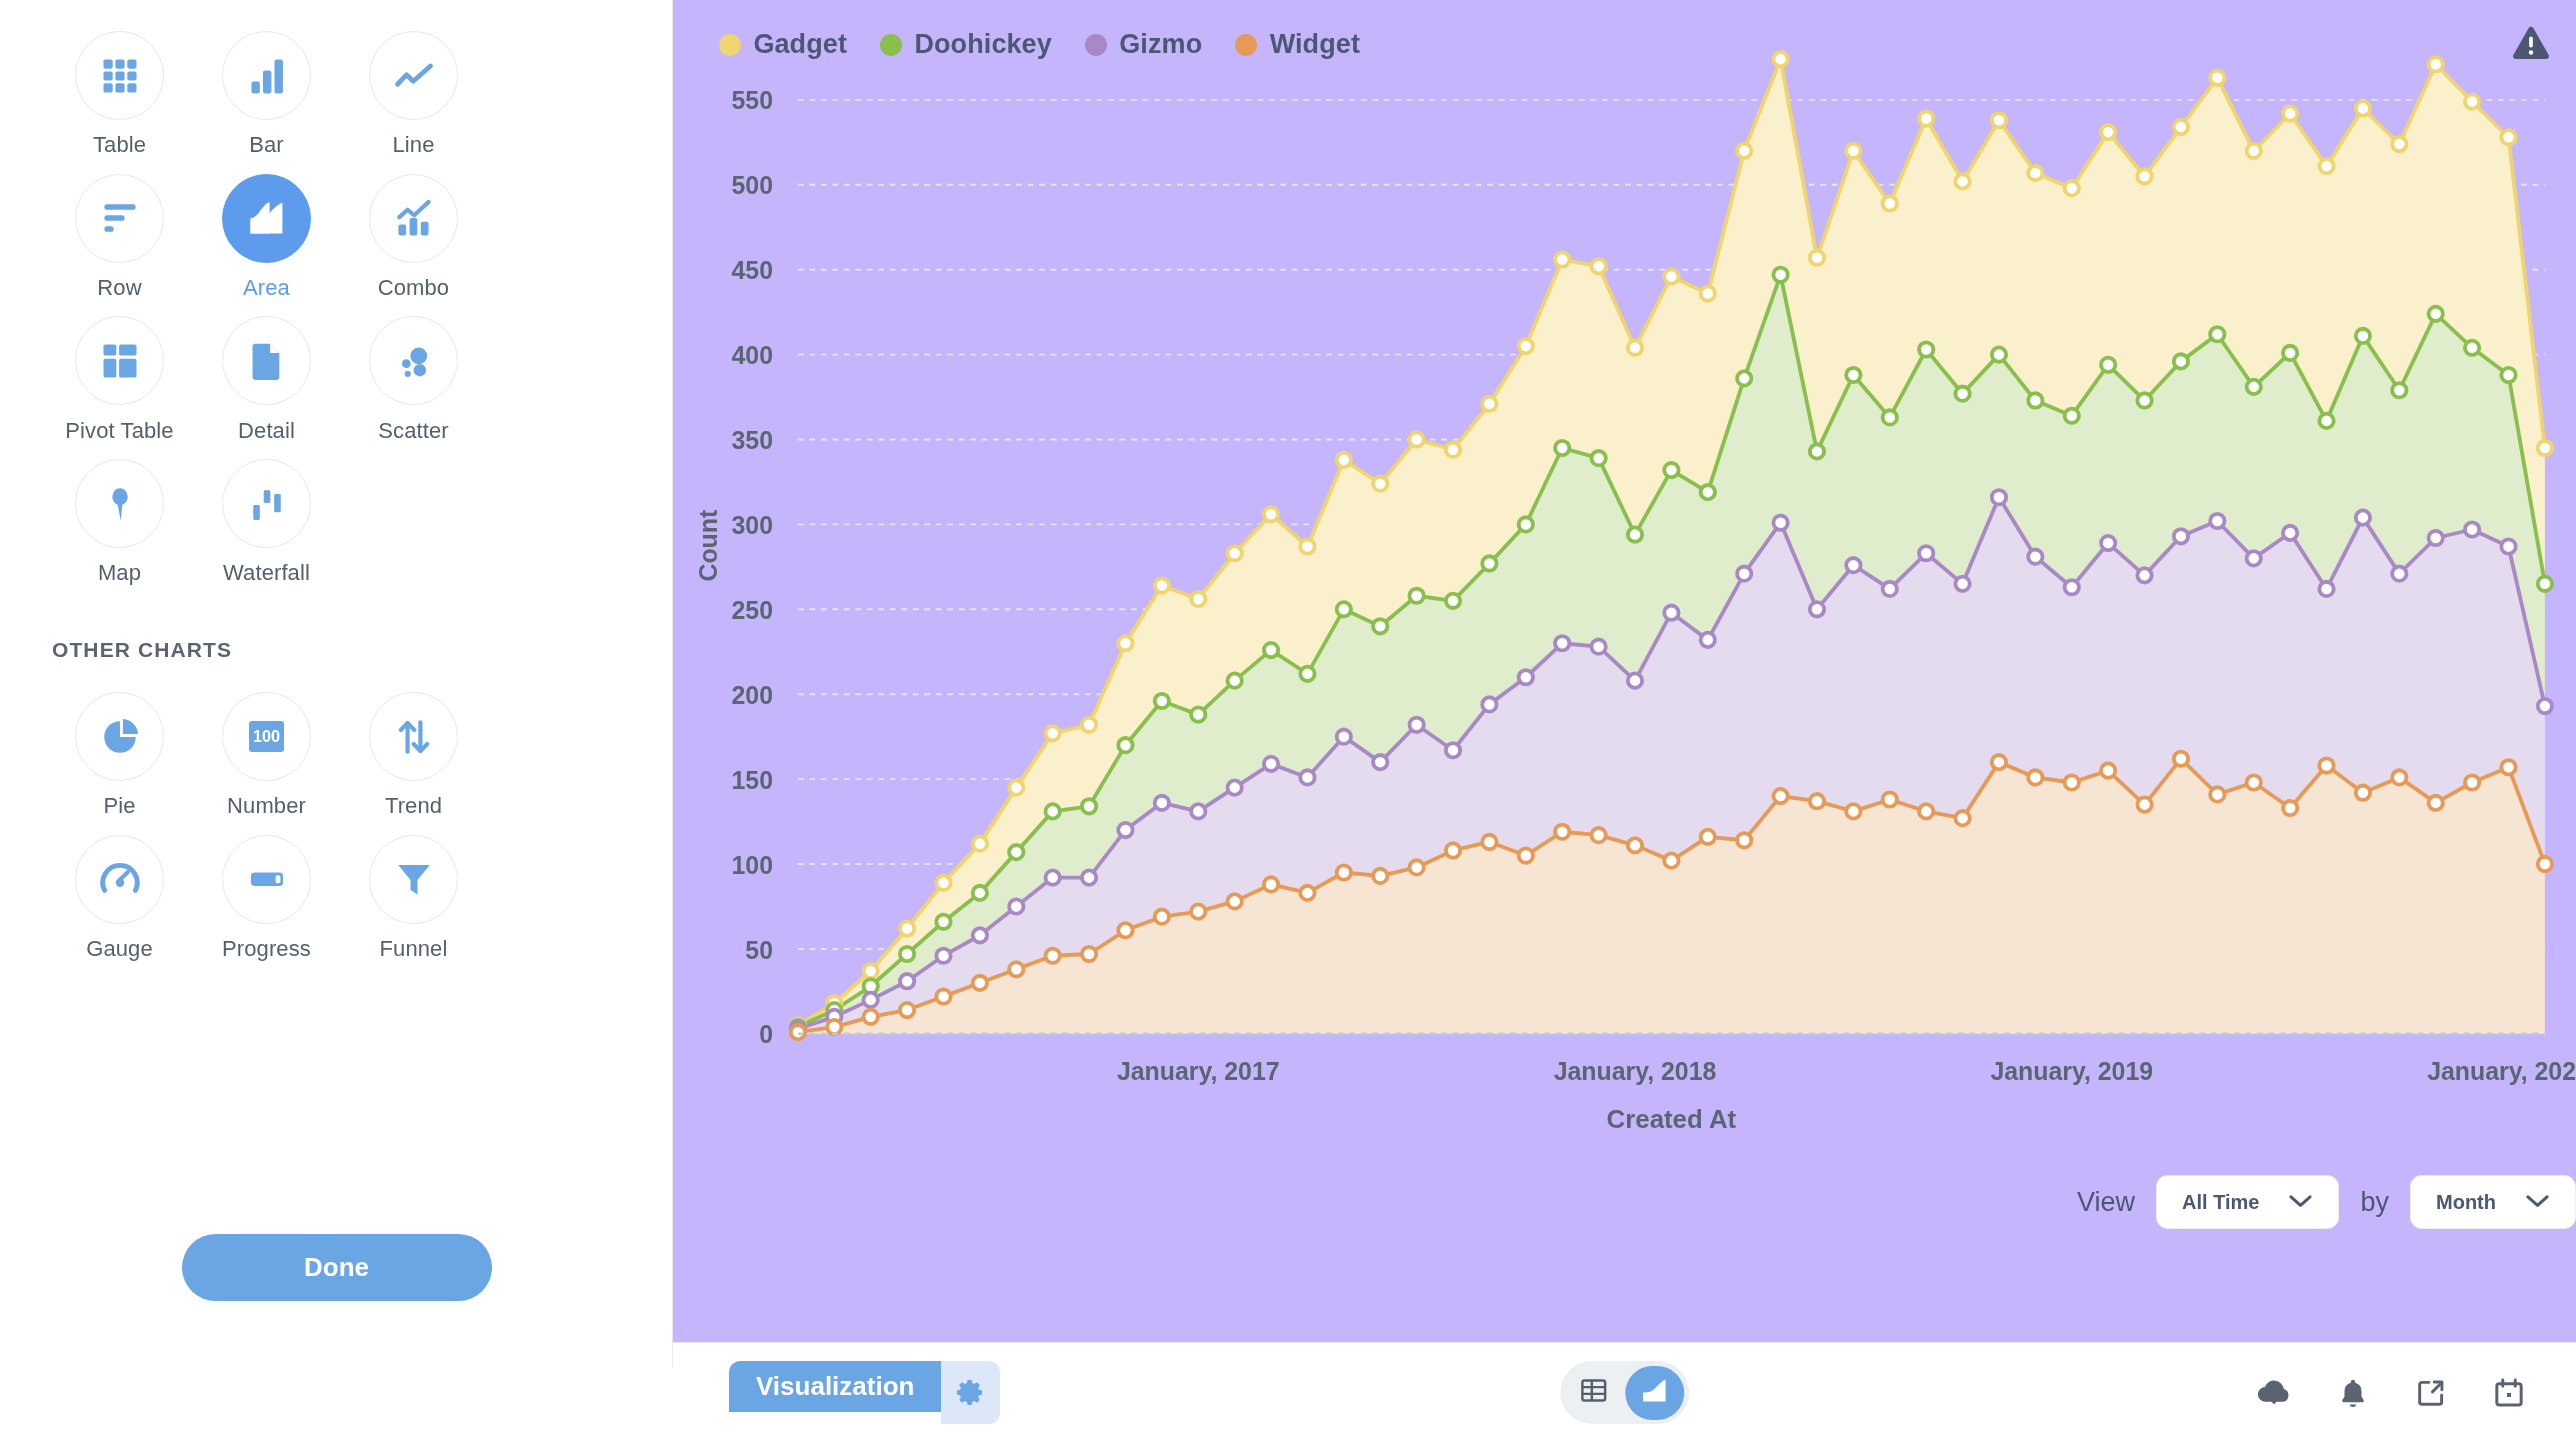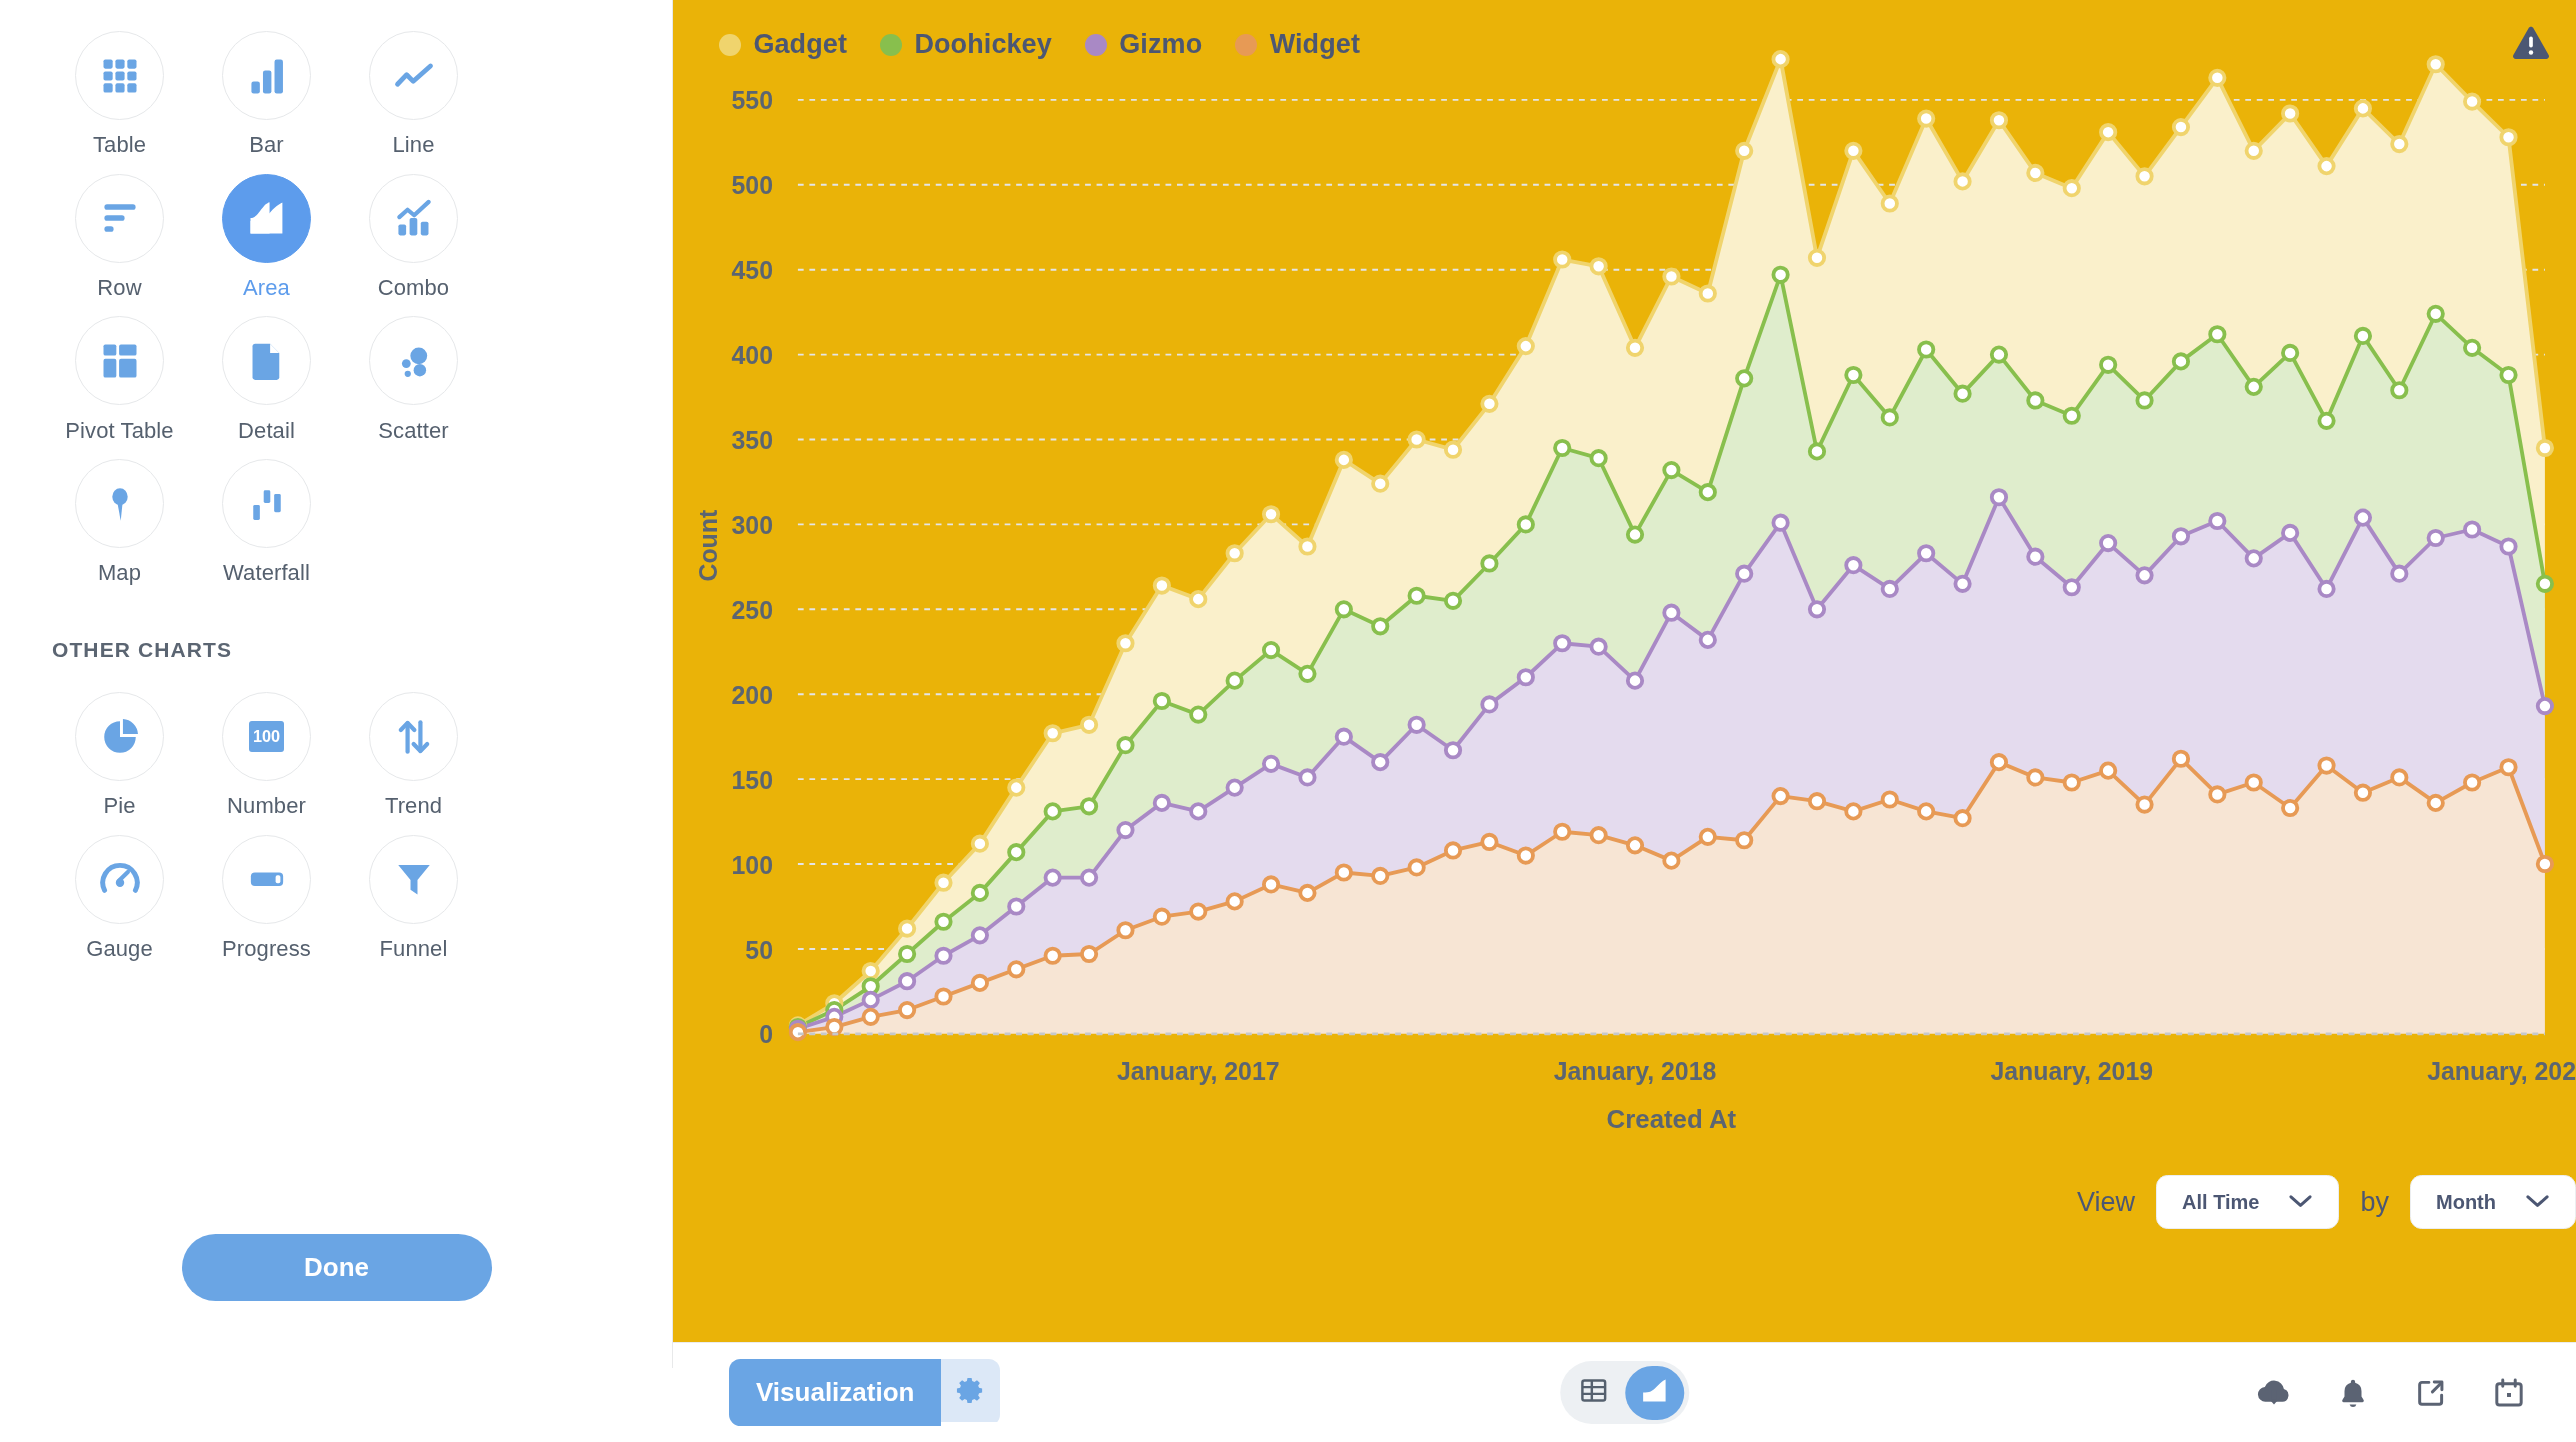--- a/index.html
+++ b/index.html
@@ -63,21 +63,21 @@
     background: #6aa5e4; color: #fff;
     font-size: 26px; font-weight: bold;
     border: none; cursor: pointer;
     font-family: "Liberation Sans", sans-serif;
   }
 
   
   .main {
     flex: 1; position: relative; height: 1442px;
     display: flex; flex-direction: column;
-    background: #eab308;
+    background: #c4b5fd;
   }
   .viz-area { position: relative; flex: 1; }
 
   .legend {
     display: flex; align-items: center;
     padding: 29px 0 0 46px;
     gap: 33px;
   }
   .legend-item { display: flex; align-items: center; gap: 12.4px; cursor: pointer; }
   .legend-dot { width: 22px; height: 22px; border-radius: 50%; }
@@ -111,21 +111,21 @@
     height: 100px; border-top: 1px solid #ebecee;
     display: flex; align-items: center;
     position: relative; background: #fff;
     flex: 0 0 100px;
   }
   .viz-btn-group {
     display: flex; margin-left: 56px; border-radius: 11.5px; overflow: hidden;
   }
   .viz-btn {
     background: #6aa5e4; color: #fff; font-size: 26px; font-weight: bold;
-    padding: 4px 27px; height: 67px; display: flex; align-items: center;
+    padding: 4px 27px; height: 51px; display: flex; align-items: center;
     border: none; cursor: pointer;
     font-family: "Liberation Sans", sans-serif;
   }
   .viz-gear {
     background: #dce8f7; width: 59px; height: 63px;
     display: flex; align-items: center; justify-content: center; cursor: pointer;
   }
   .toggle-group {
     position: absolute; left: 50%; transform: translateX(-50%);
     background: #edf0f3; border-radius: 32px;

